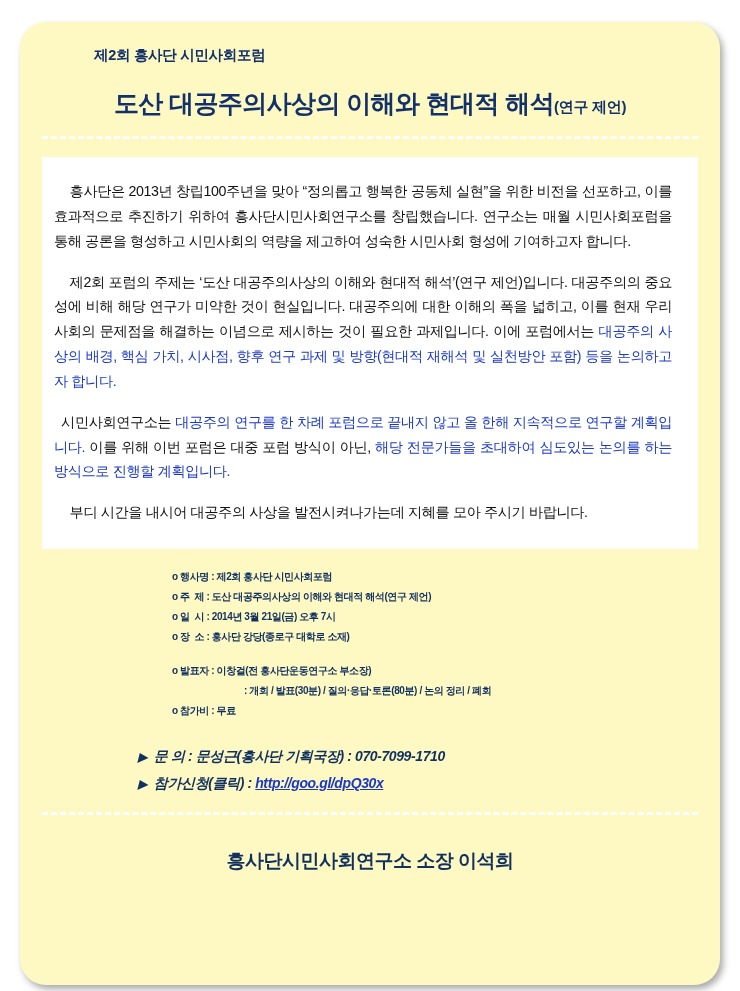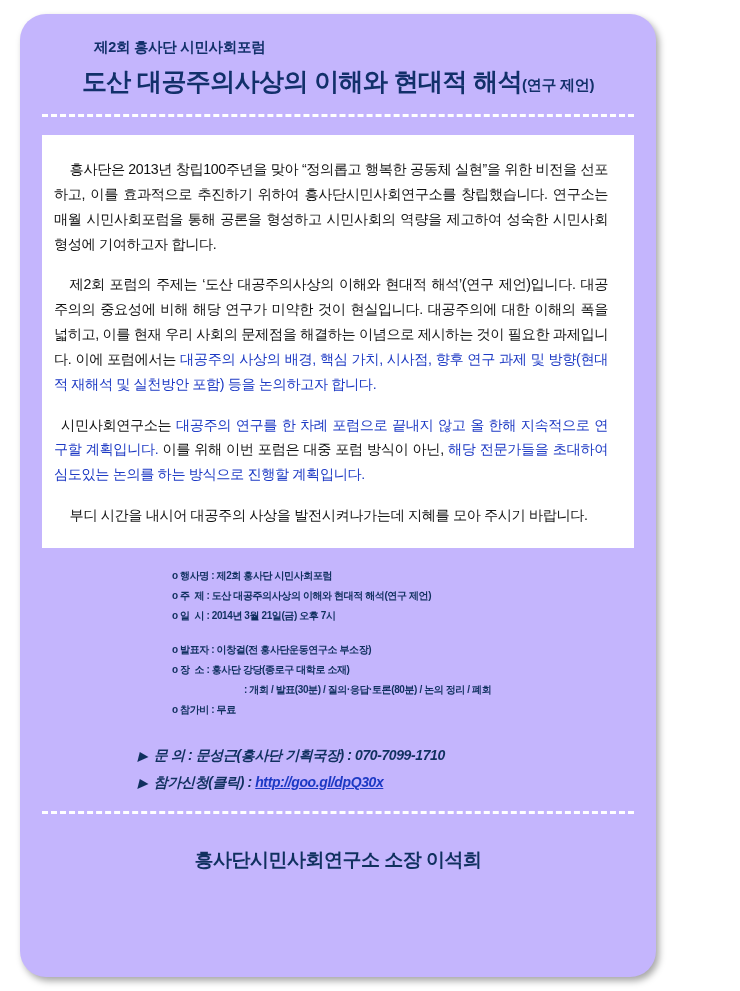--- a/index.html
+++ b/index.html
@@ -6,42 +6,42 @@
     margin: 0;
     padding: 0;
     background: #ffffff;
     width: 740px;
     height: 991px;
     font-family: "Liberation Sans", sans-serif;
   }
   #poster {
     position: absolute;
     left: 20px;
-    top: 14px;
-    width: 636px;
+    top: 22px;
+    width: 700px;
     height: 963px;
-    background: #c4b5fd;
+    background: #fef9c3;
     border-radius: 26px;
     box-shadow: 3px 4px 7px rgba(0,0,0,0.35);
     overflow: hidden;
   }
   
   .header {
     padding: 24px 0 0 0;
   }
   .kicker {
     color: #12306a;
     font-size: 14.5px;
     font-weight: bold;
     margin-left: 74px;
     letter-spacing: -0.3px;
   }
   .title-row {
     text-align: center;
-    margin-top: 8px;
+    margin-top: 22px;
     color: #12306a;
   }
   .title-main {
     font-size: 25px;
     font-weight: bold;
     letter-spacing: -0.6px;
   }
   .title-sub {
     font-size: 15px;
     font-weight: bold;
@@ -138,22 +138,22 @@
     <p><span>제2회 포럼의 주제는 ‘도산 대공주의사상의 이해와 현대적 해석’(연구 제언)입니다. 대공주의의 중요성에 비해 해당 연구가 미약한 것이 현실입니다. 대공주의에 대한 이해의 폭을 넓히고, 이를 현재 우리 사회의 문제점을 해결하는 이념으로 제시하는 것이 필요한 과제입니다. 이에 포럼에서는 </span><span class="blue">대공주의 사상의 배경, 핵심 가치, 시사점, 향후 연구 과제 및 방향(현대적 재해석 및 실천방안 포함) 등을 논의하고자 합니다.</span></p>
     <p class="noindent"><span>시민사회연구소는 </span><span class="blue">대공주의 연구를 한 차례 포럼으로 끝내지 않고 올 한해 지속적으로 연구할 계획입니다.</span><span> 이를 위해 이번 포럼은 대중 포럼 방식이 아닌, </span><span class="blue">해당 전문가들을 초대하여 심도있는 논의를 하는 방식으로 진행할 계획입니다.</span></p>
     <p>부디 시간을 내시어 대공주의 사상을 발전시켜나가는데 지혜를 모아 주시기 바랍니다.</p>
   </div>
 
   <div class="info">
     <div class="info-list">
       <div class="info-item">o 행사명 : 제2회 흥사단 시민사회포럼</div>
       <div class="info-item">o 주  제 : 도산 대공주의사상의 이해와 현대적 해석(연구 제언)</div>
       <div class="info-item">o 일  시 : 2014년 3월 21일(금) 오후 7시</div>
+      <div class="info-item">o 장  소 : 흥사단 강당(종로구 대학로 소재)</div>
       <div class="info-item gap-top">o 발표자 : 이창걸(전 흥사단운동연구소 부소장)</div>
-      <div class="info-item">o 장  소 : 흥사단 강당(종로구 대학로 소재)</div>
       <div class="info-sub">: 개회 / 발표(30분) / 질의·응답·토론(80분) / 논의 정리 / 폐회</div>
       <div class="info-item">o 참가비 : 무료</div>
     </div>
 
     <div class="contact">
       <div><span class="tri">▶</span><span>문   의 : 문성근(흥사단 기획국장) : 070-7099-1710</span></div>
       <div><span class="tri">▶</span><span>참가신청(클릭) : </span><span class="link">http://goo.gl/dpQ30x</span></div>
     </div>
   </div>
 

